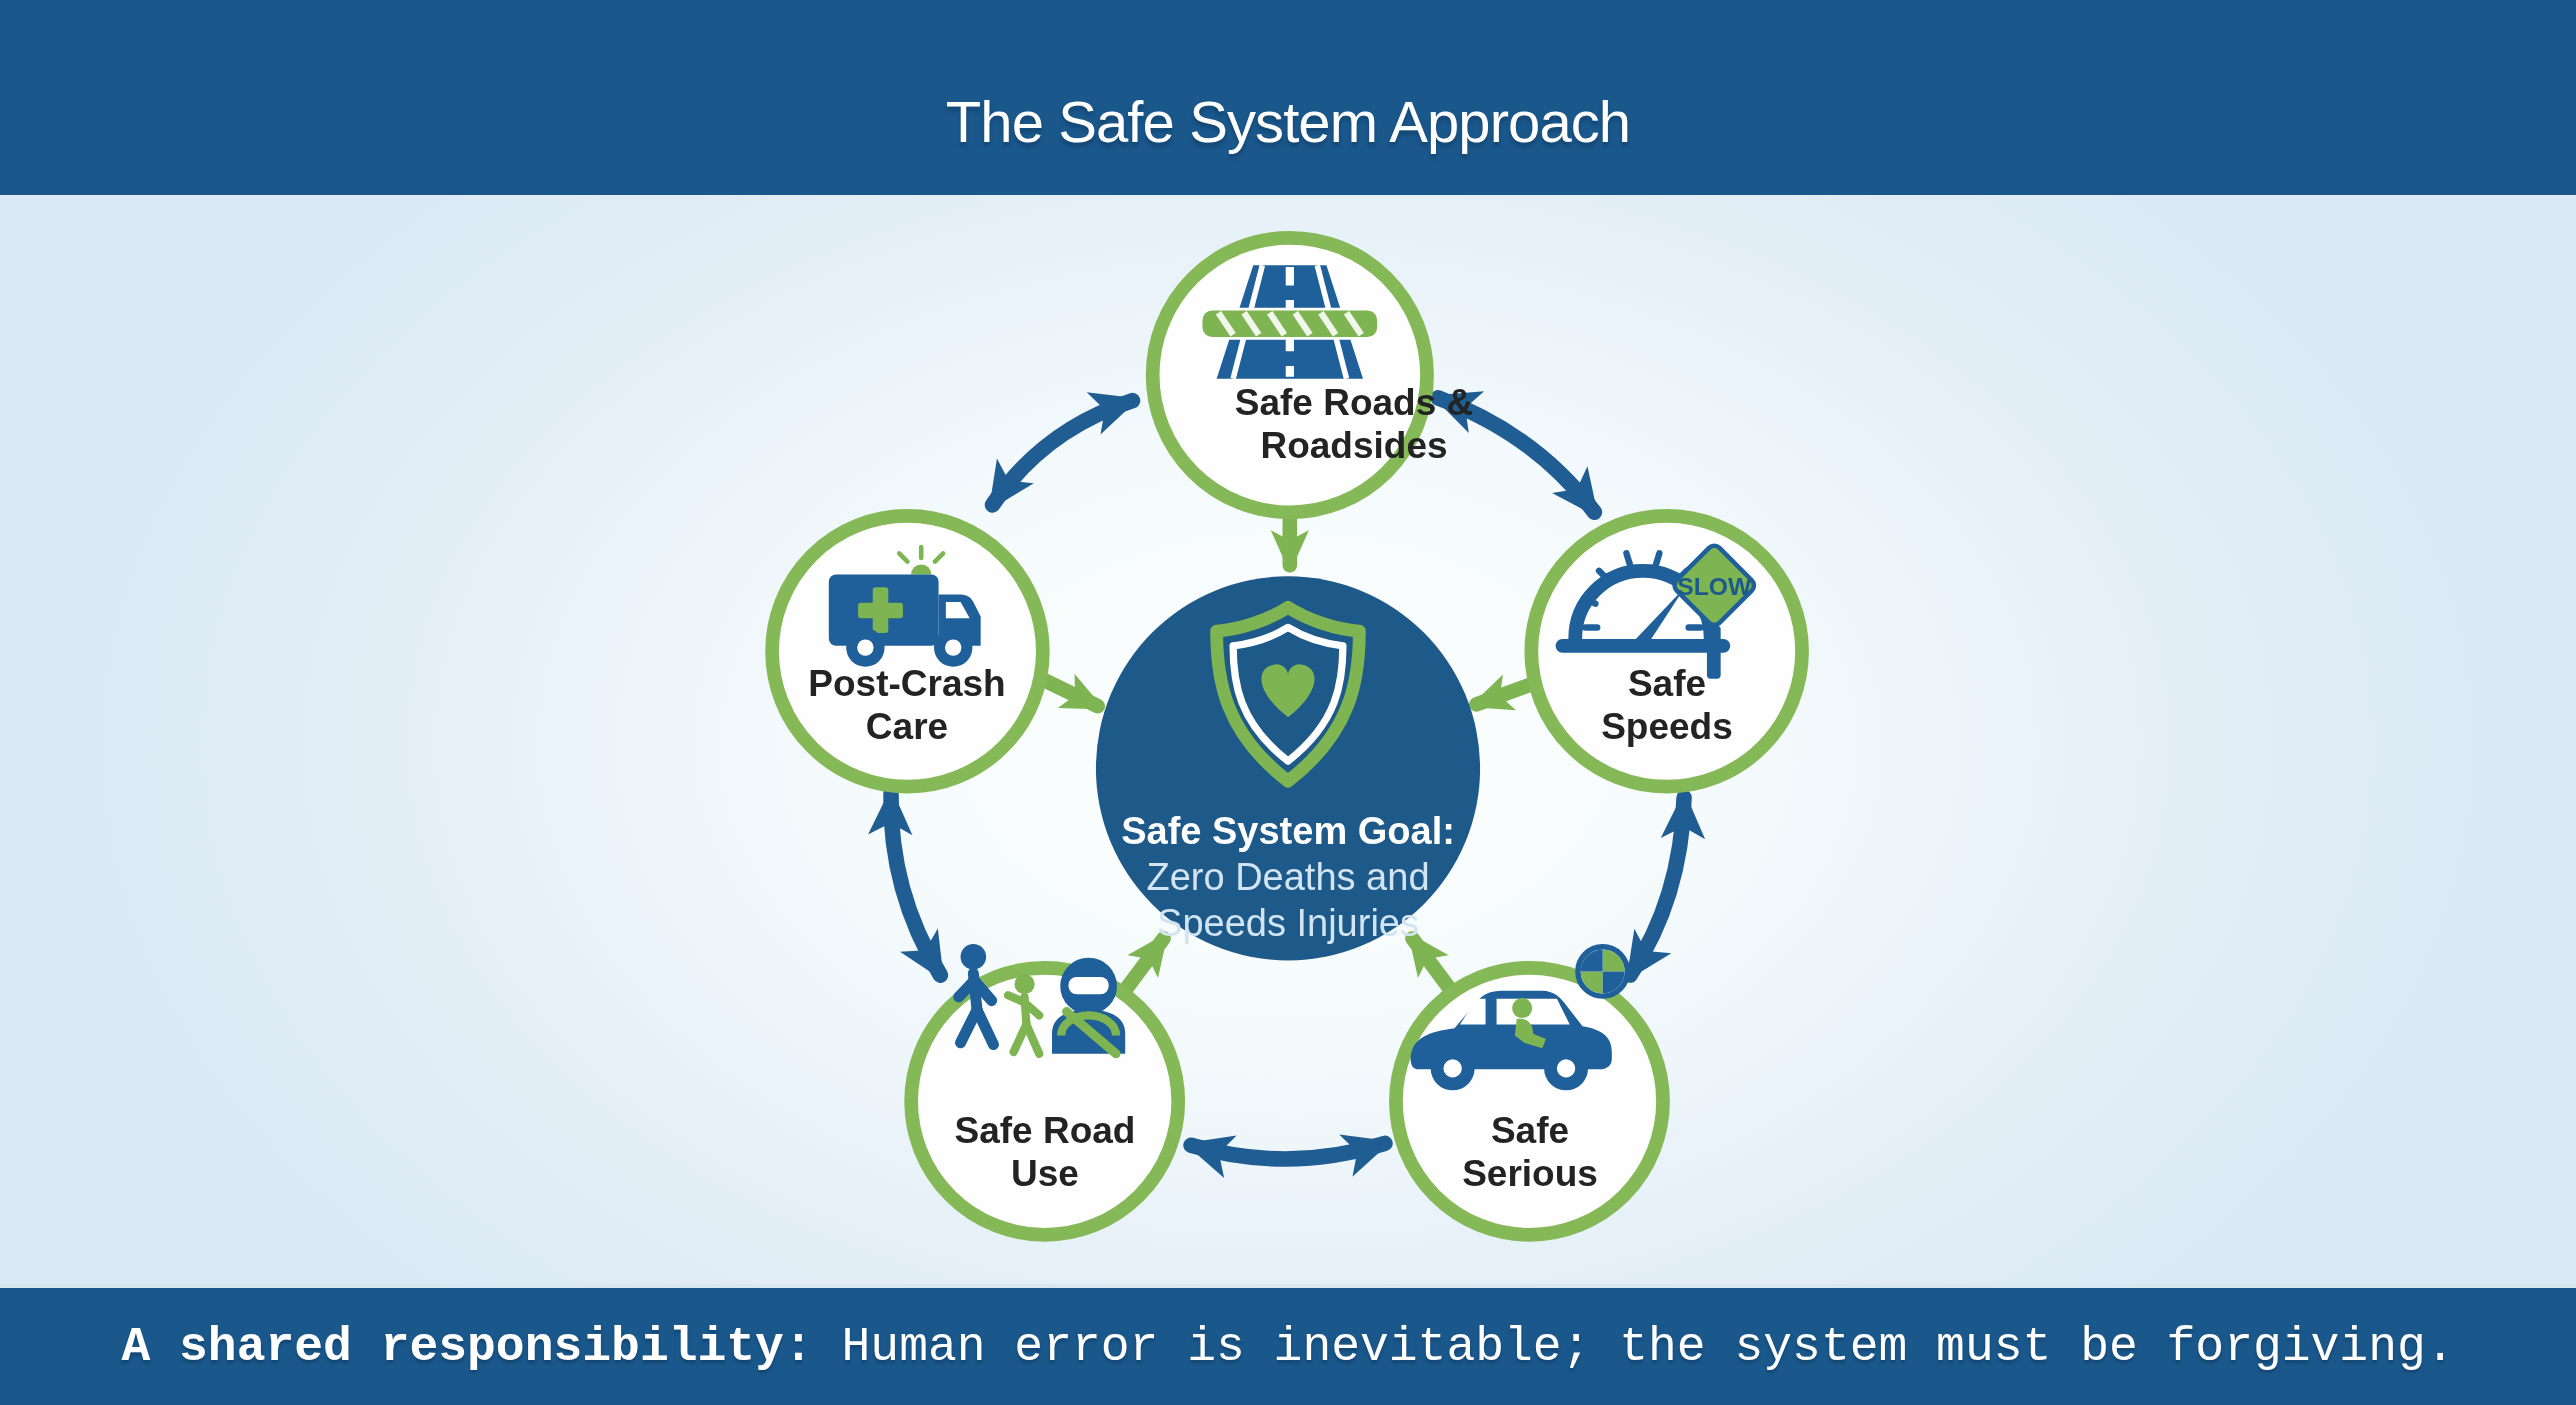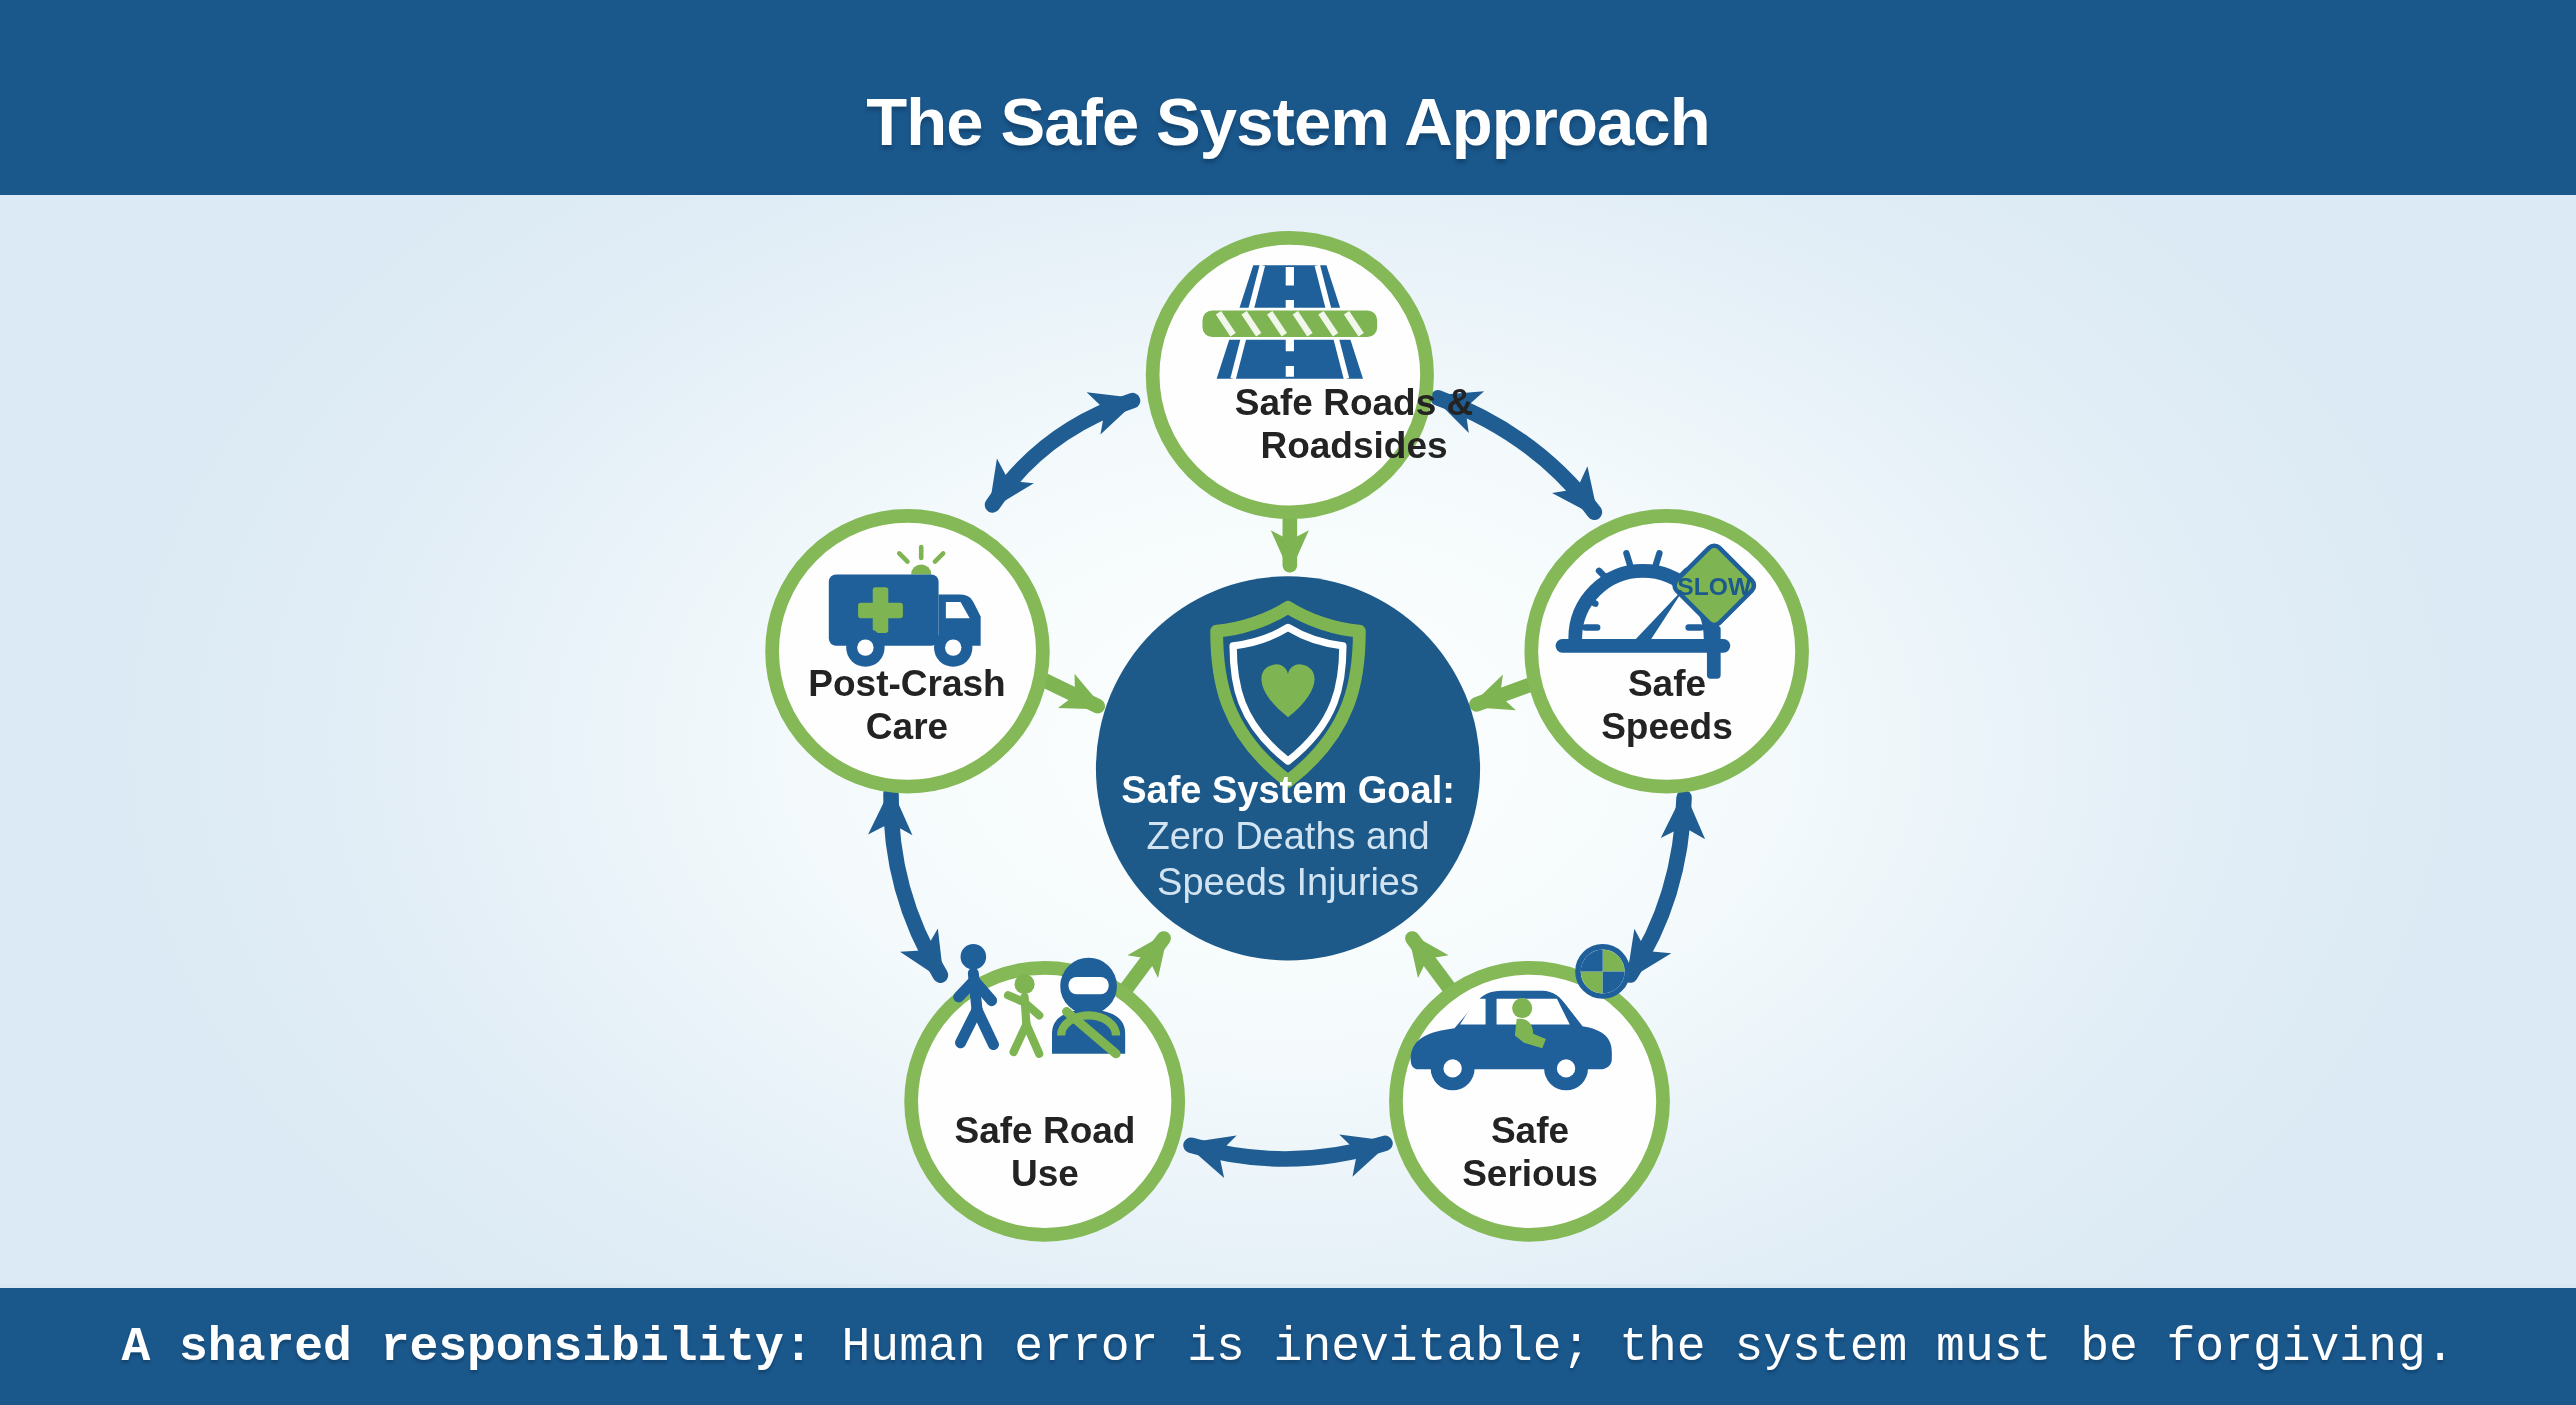--- a/index.html
+++ b/index.html
@@ -2,21 +2,21 @@
 <html style="font-size:14.6px"><head>
 <meta charset="utf-8">
 <style>
   html,body{margin:0;padding:0;}
   body{width:2576px;height:1405px;overflow:hidden;font-family:"Liberation Sans",sans-serif;}
   .canvas{position:relative;width:2576px;height:1405px;
     background:radial-gradient(ellipse 1189px 778px at 50% 53%, #fdfffe 0%, #f4fafc 40%, #e4eff7 72%, #dbeaf4 100%);}
   .band{position:absolute;left:0;width:100%;background:#1a578b;display:flex;align-items:center;justify-content:center;color:#ffffff;box-sizing:border-box;}
   .band-header{top:0;height:195px;}
   .band-footer{top:1284px;height:121px;border-top:4.6px solid #d8e7f0;font-family:Liberation Mono, monospace;}
-  .app-title{font-size:67px;font-weight:700;letter-spacing:-0.9px;text-shadow:0 3.7px 3.7px rgba(10,40,70,.35);margin-top:48px;}
+  .app-title{font-size:58px;font-weight:400;letter-spacing:-0.9px;text-shadow:0 3.7px 3.7px rgba(10,40,70,.35);margin-top:48px;}
   .footer-text{font-size:48px;text-shadow:0 2.7px 2.7px rgba(10,40,70,.35);}
   .footer-text .b{font-weight:700;}
   svg.diagram{position:absolute;left:0;top:0;}
   .node-label{position:absolute;transform:translateX(-50%);text-align:center;
     font-weight:700;font-size:37px;line-height:43px;color:#232323;white-space:nowrap;}
   .center-label{position:absolute;transform:translateX(-50%);text-align:center;font-size:38px;line-height:46px;white-space:nowrap;}
   .center-label .t{font-weight:700;color:#ffffff;}
   .center-label .s{font-weight:400;color:#d2e4f1;}
 </style>
 </head>
@@ -190,21 +190,21 @@
   <div class="node-label" style="left:1045px;top:1109px;">
     <div>Safe Road</div>
     <div>Use</div>
   </div>
 
   <div class="node-label" style="left:907px;top:662px;text-align:center;">
     <div>Post-Crash</div>
     <div>Care</div>
   </div>
 
-  <div class="center-label" style="left:1288px;top:767px;">
+  <div class="center-label" style="left:1288px;top:808px;">
     <div class="t">Safe System Goal:</div>
     <div class="s">Zero Deaths and</div>
     <div class="s">Speeds Injuries</div>
   </div>
 
   <div class="band band-header">
     <div class="app-title">The Safe System Approach</div>
   </div>
 
   <div class="band band-footer">

